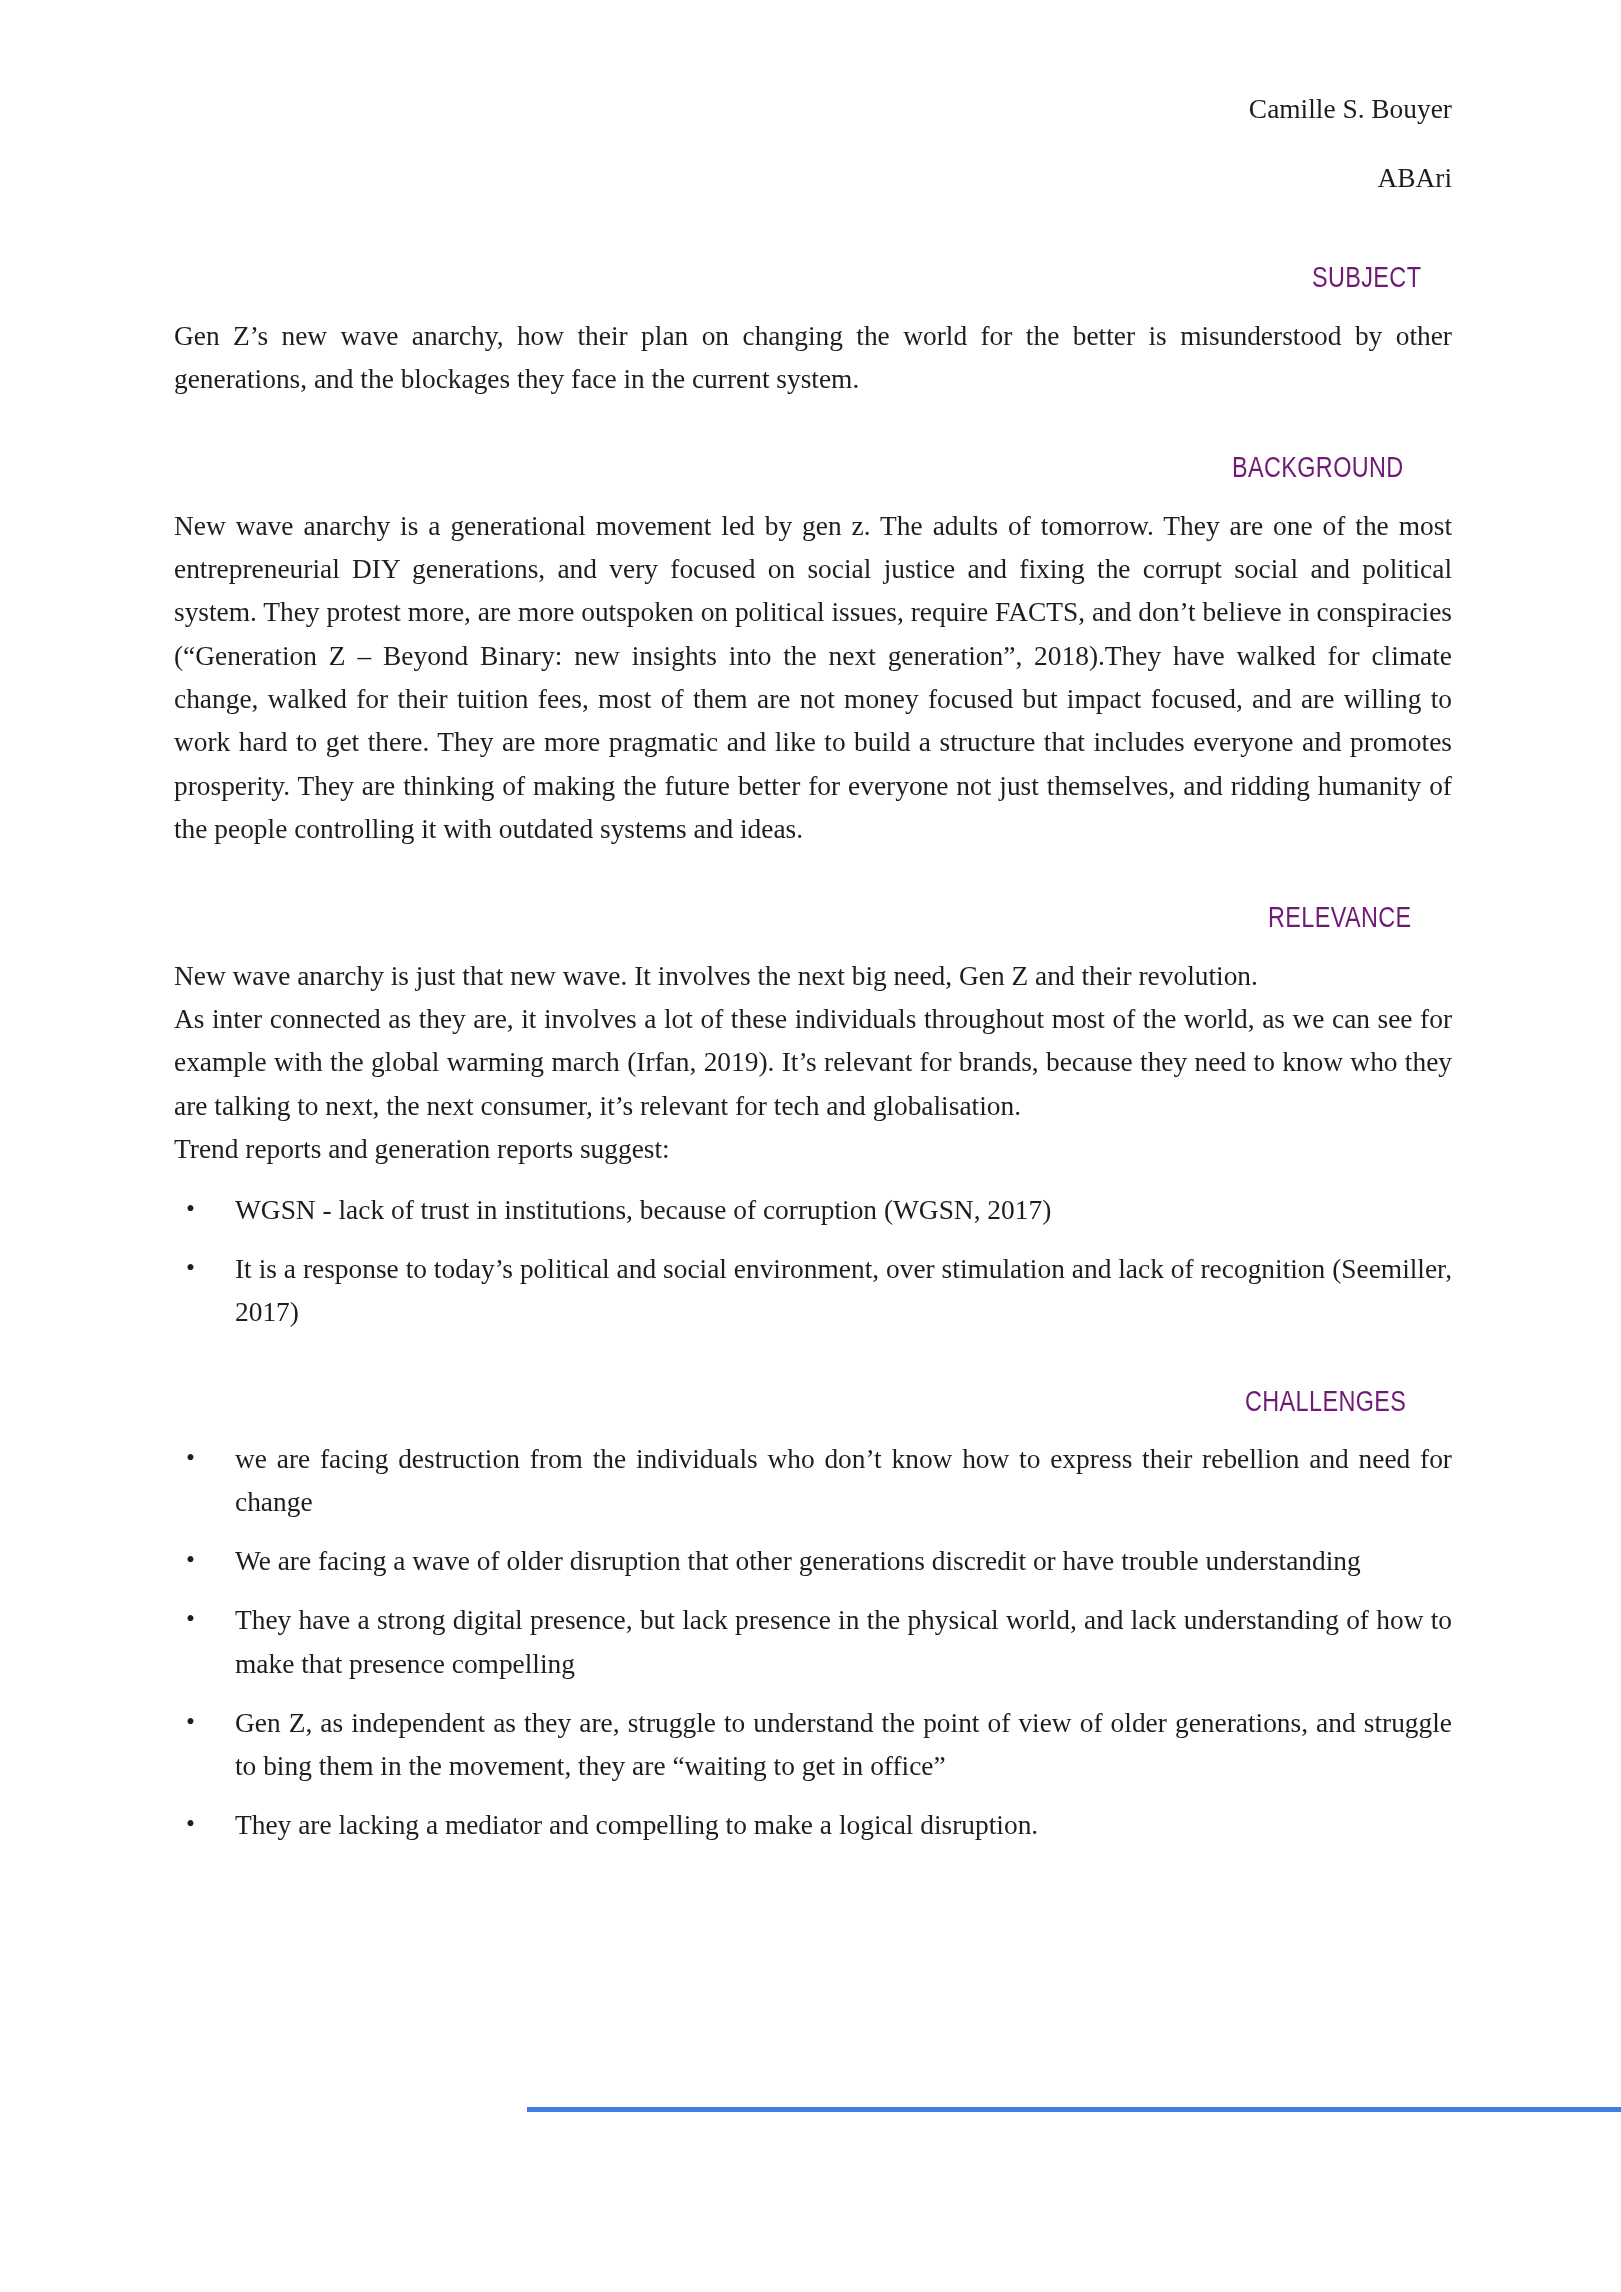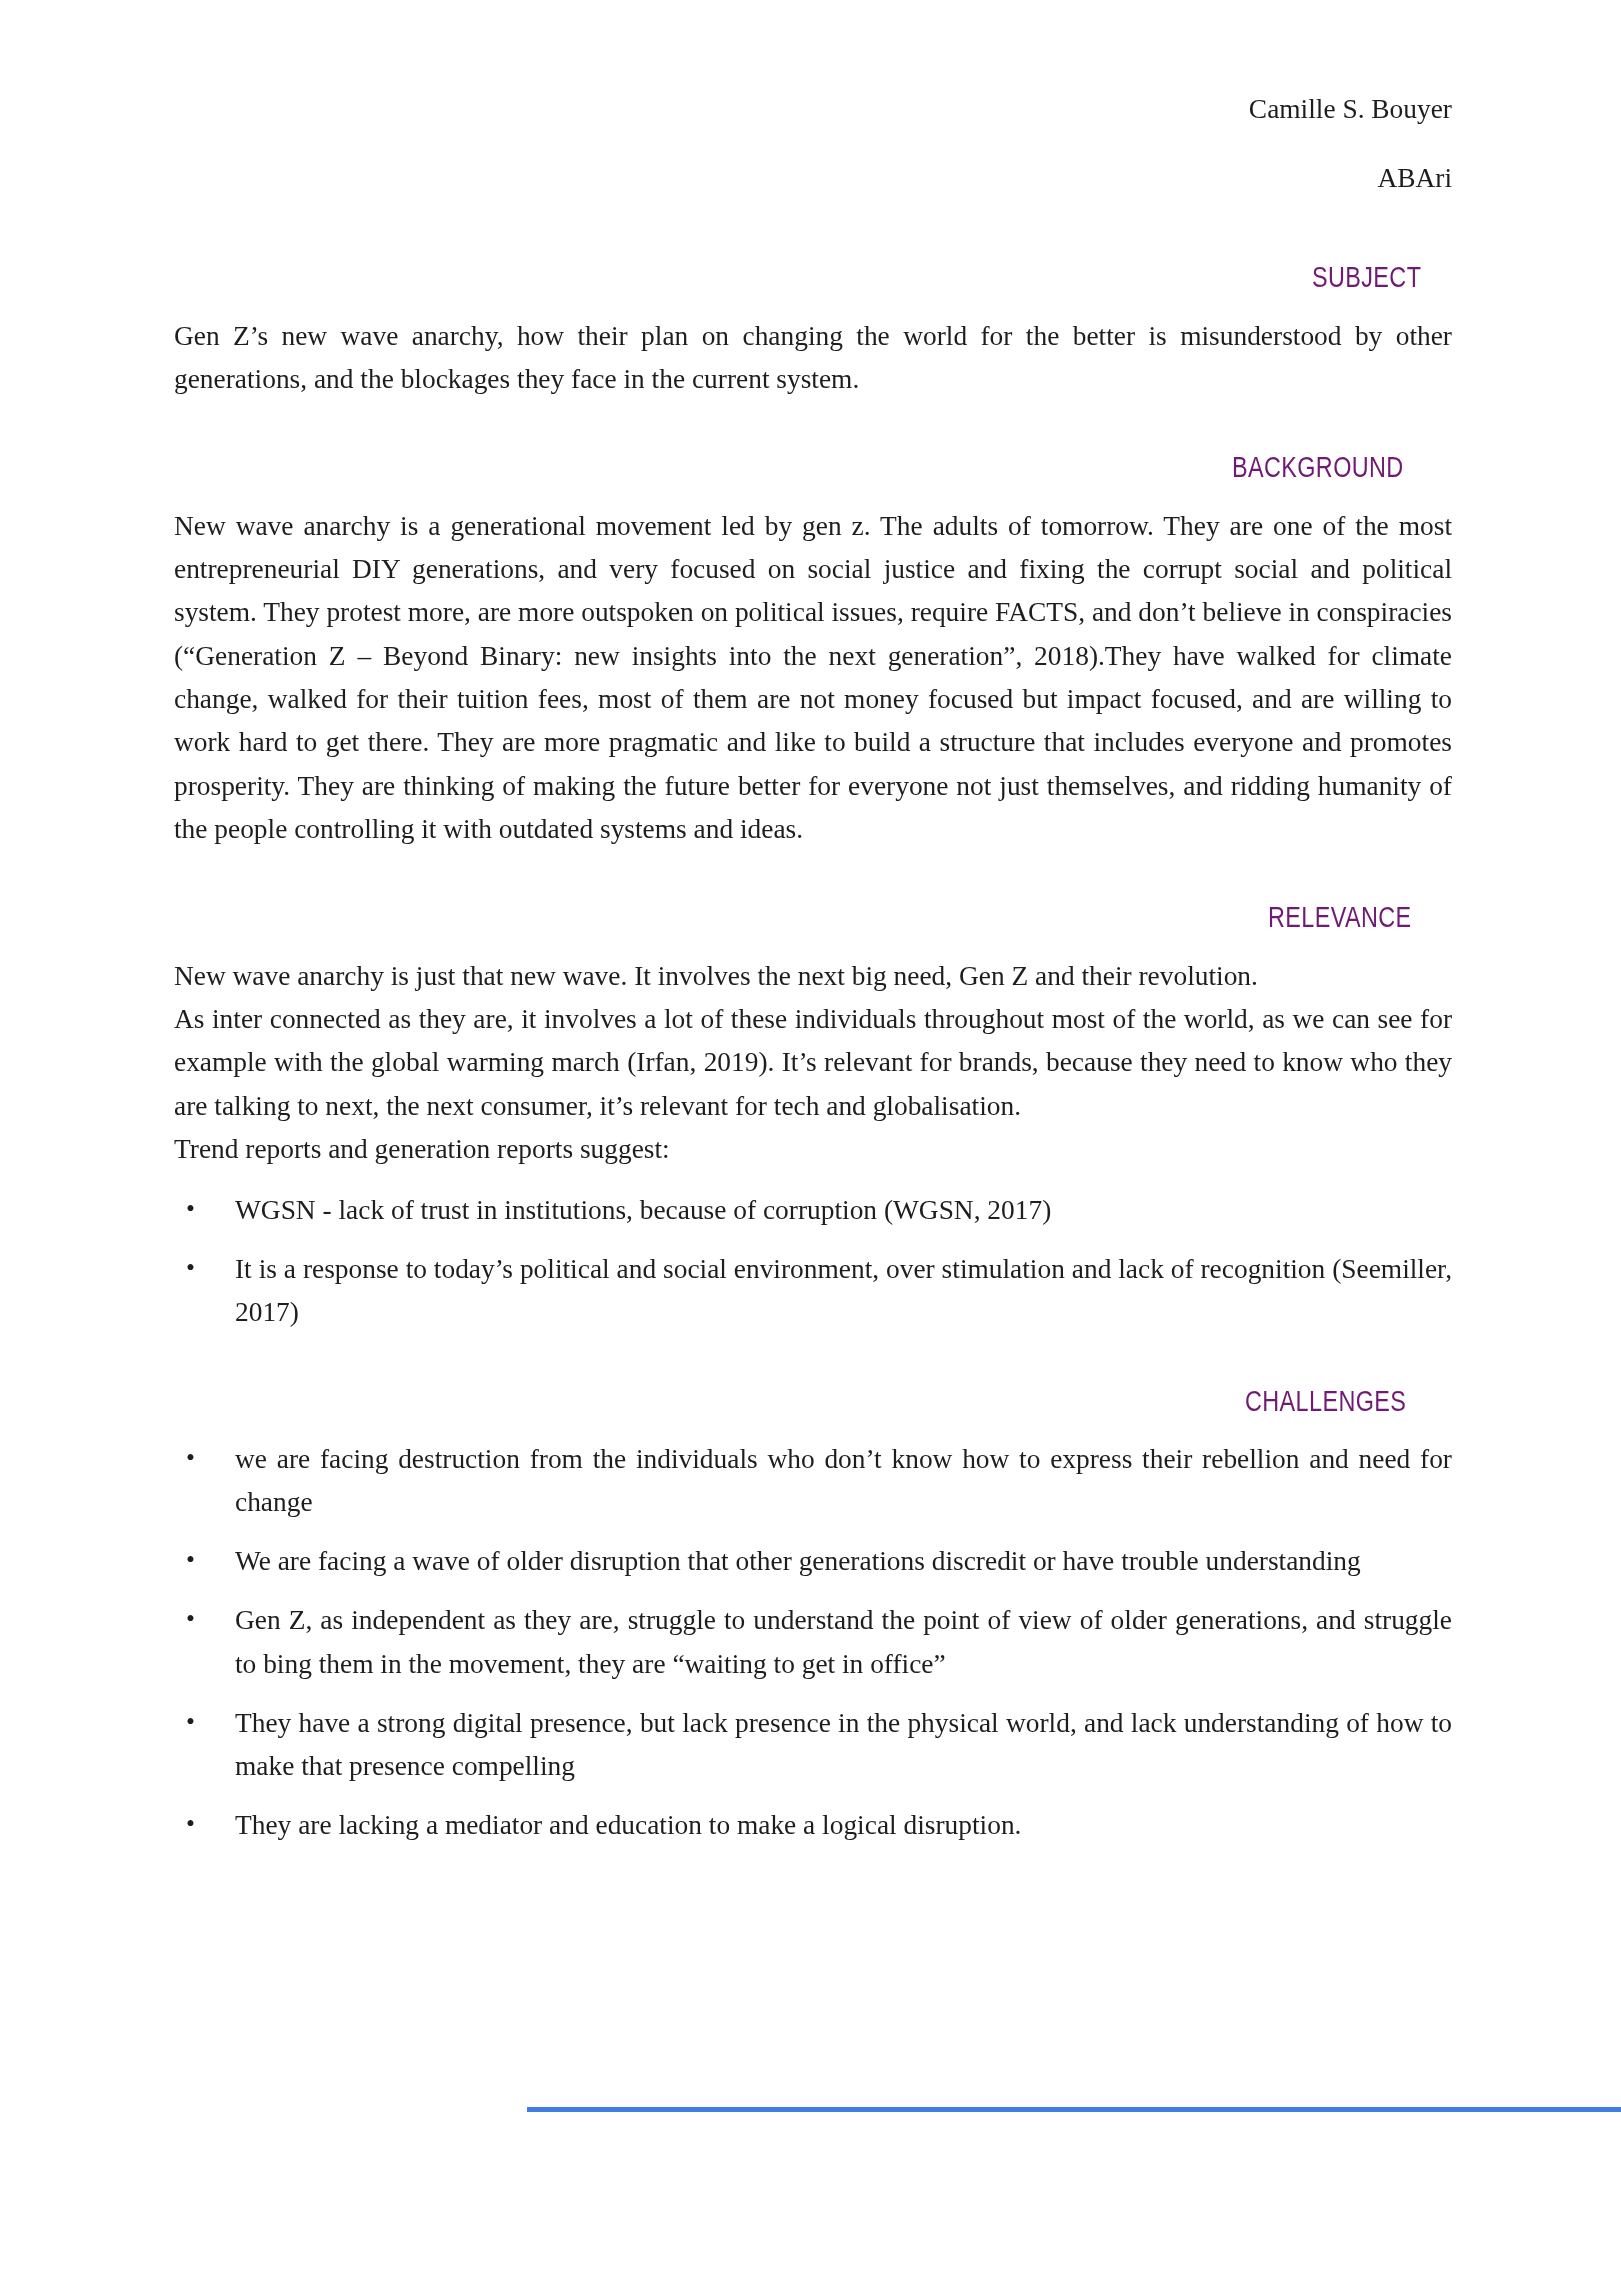--- a/index.html
+++ b/index.html
@@ -125,22 +125,22 @@
       <li>WGSN - lack of trust in institutions, because of corruption (WGSN, 2017)</li>
       <li>It is a response to today’s political and social environment, over stimulation and lack of recognition (Seemiller, 2017)</li>
     </ul>
   </section>
 
   <section class="doc-section">
     <h2 class="sec-heading"><span>CHALLENGES</span></h2>
     <ul class="bullet-list">
       <li>we are facing destruction from the individuals who don’t know how to express their rebellion and need for change</li>
       <li>We are facing a wave of older disruption that other generations discredit or have trouble understanding</li>
+      <li>They have a strong digital presence, but lack presence in the physical world, and lack understanding of how to make that presence compelling</li>
       <li>Gen Z, as independent as they are, struggle to understand the point of view of older generations, and struggle to bing them in the movement, they are “waiting to get in office”</li>
-      <li>They have a strong digital presence, but lack presence in the physical world, and lack understanding of how to make that presence compelling</li>
-      <li>They are lacking a mediator and education to make a logical disruption.</li>
+      <li>They are lacking a mediator and compelling to make a logical disruption.</li>
     </ul>
   </section>
 
   <div class="bottom-blue-bar"></div>
 
 </div>
 
 
 </body></html>

